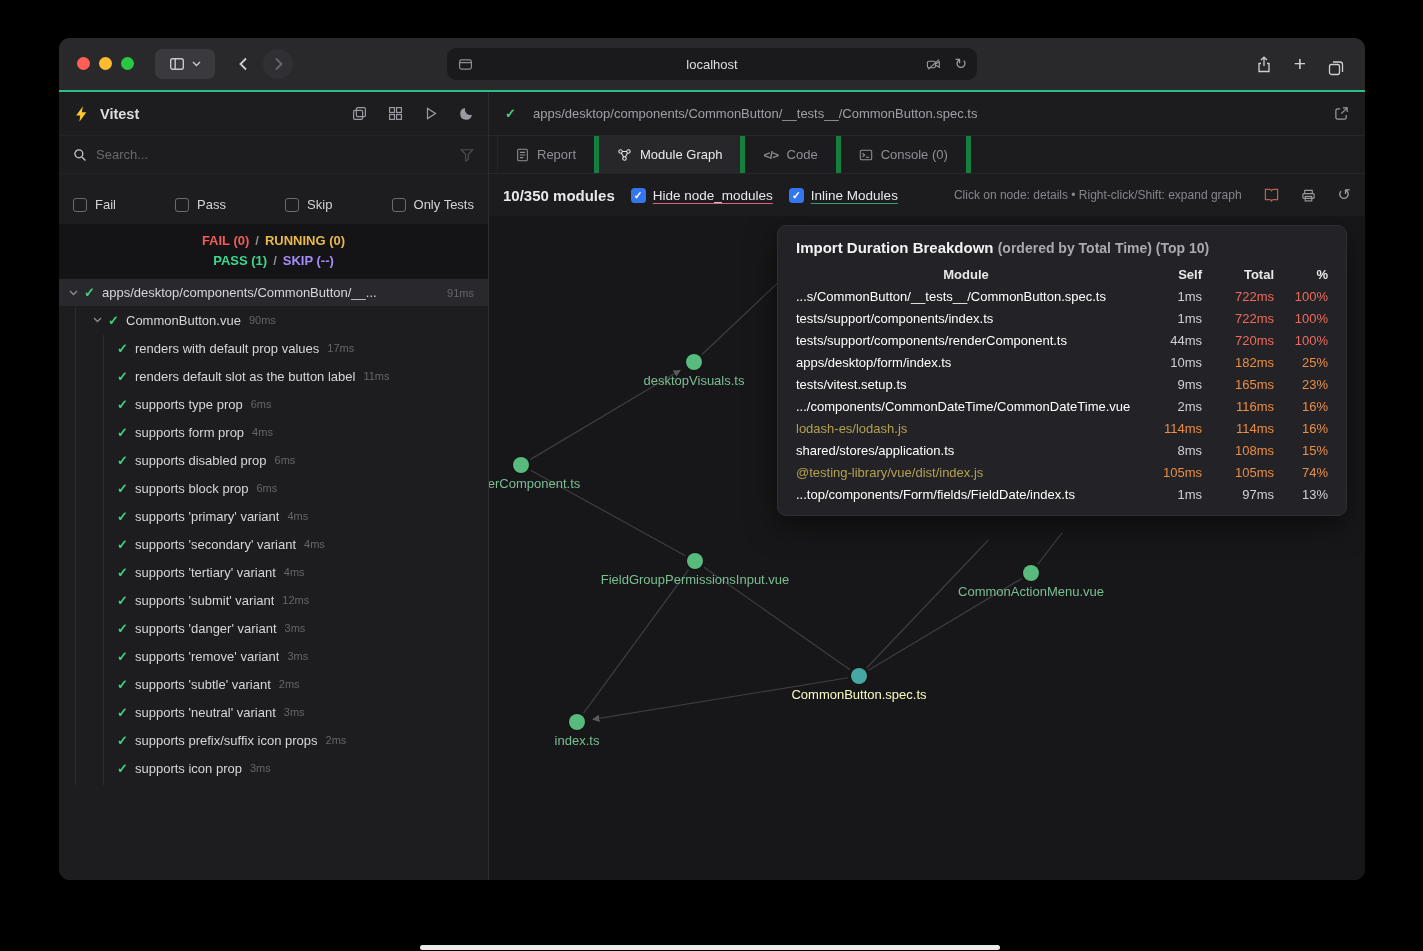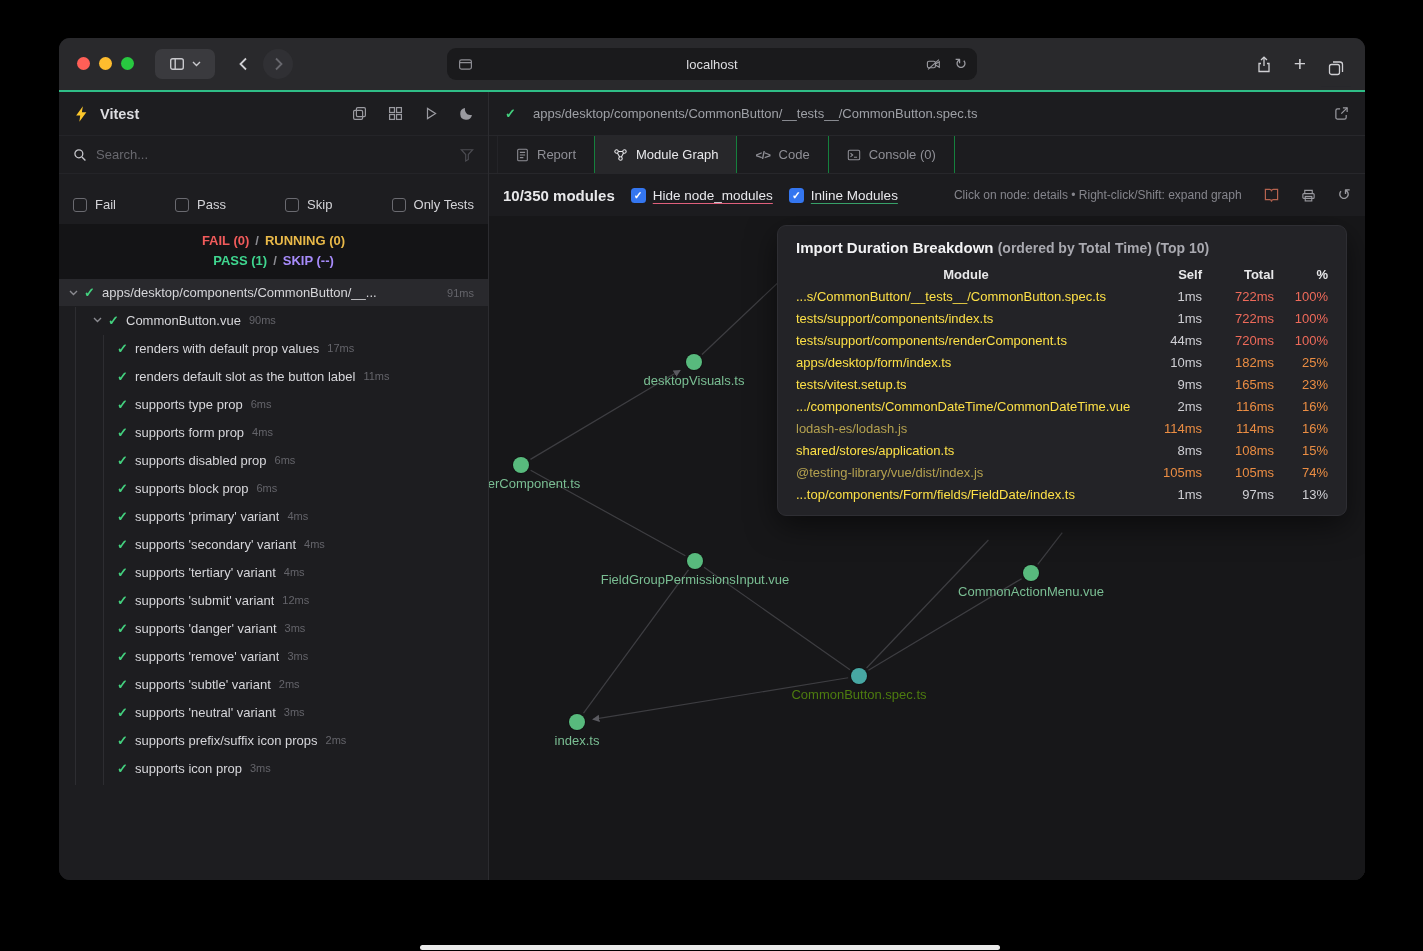--- a/index.html
+++ b/index.html
@@ -68,21 +68,21 @@
   .t-label { white-space:nowrap; overflow:hidden; min-width:0; }
   .t-dur { color:#64646a; font-size:11px; margin-left:8px; white-space:nowrap; }
   .group .t-dur { margin-left:auto; margin-right:14px; }
 
   
   .file-header { height:44px; display:flex; align-items:center; padding:0 16px; gap:10px; border-bottom:1px solid #27272b; }
   .file-path { font-size:13px; color:#9ea0a6; white-space:nowrap; overflow:hidden; flex:1; }
   .ext-ico { color:#9a9aa0; display:flex; }
   .tabs { height:38px; display:flex; border-bottom:1px solid #27272b; }
   .tab { display:flex; align-items:center; gap:8px; padding:0 18px; font-size:13px; color:#8f8f96;
-         border-right:1px solid #15803d; }
+         border-right:5px solid #15803d; }
   .tab:first-child{ border-left:1px solid #242428; margin-left:8px; }
   .tab.active { background:#27272a; color:#e9e9ec; }
   .tab .tico { display:flex; }
   .code-glyph { font-size:11.5px; font-weight:700; letter-spacing:-0.5px; }
 
   
   .graph-toolbar { height:42px; display:flex; align-items:center; padding:0 14px; gap:16px; }
   .mod-count { font-size:15px; font-weight:700; color:#e8e8ea; white-space:nowrap; }
   .tb-check { display:flex; align-items:center; gap:7px; white-space:nowrap; }
   .cb-on { width:15px; height:15px; background:#3476f0; border-radius:3.5px; color:#fff; font-size:10.5px;
@@ -98,34 +98,34 @@
   .graph-area { flex:1; position:relative; overflow:hidden; background:#171719; }
   #edge-svg { position:absolute; left:0; top:0; }
   .edge { stroke:#3e3e42; stroke-width:1.2; }
   .g-node { position:absolute; width:0; height:0; }
   .g-dot { position:absolute; left:0; top:0; width:16px; height:16px; border-radius:50%;
            transform:translate(-50%,-50%); box-shadow:0 0 0 1px rgba(0,0,0,.25); }
   .g-node.module .g-dot { background:#58ba7d; }
   .g-node.test .g-dot { background:#47a7a3; }
   .g-label { position:absolute; left:0; top:11px; transform:translateX(-50%); font-size:13px; white-space:nowrap; }
   .g-node.module .g-label { color:#7abe93; }
-  .g-node.test .g-label { color:#4d7c0f; }
+  .g-node.test .g-label { color:#fef9c3; }
 
   
   .imp-panel { position:absolute; left:288px; top:9px; width:570px; background:#232327; border-radius:9px;
                border:1px solid #2e2e33; box-shadow:0 10px 30px rgba(0,0,0,.5); padding:13px 18px 10px; z-index:5; }
   .imp-title { font-size:15px; }
   .imp-title b { color:#f2f2f4; font-weight:700; }
   .imp-sub { color:#a9a9b0; font-weight:600; font-size:14px; }
   .imp-grid { display:grid; grid-template-columns:minmax(0,1fr) 58px 64px 46px; column-gap:8px; align-items:center; }
   .imp-head { margin:11px 0 3px; font-weight:700; font-size:13px; color:#e8e8ea; }
   .imp-head .h-mod { text-align:center; }
   .imp-head .h-num { text-align:right; }
   .imp-row { height:22px; font-size:13px; }
-  .c-mod { color:#fde047; white-space:nowrap; overflow:hidden; }
+  .c-mod { color:#ffffff; white-space:nowrap; overflow:hidden; }
   .c-num { color:#cfcfd4; text-align:right; white-space:nowrap; }
   .tone-red { color:#ef6a5a !important; }
   .tone-orange { color:#eb8d43 !important; }
   .tone-yellow { color:#b3a04f !important; }
   .show-more { text-align:center; margin-top:7px; font-size:13.5px; color:#cfcfd4; }
 
   .home-indicator { position:absolute; left:420px; top:945px; width:580px; height:5px; background:#ffffff;
                     border-radius:3px; opacity:.92; }
   svg { display:block; }
 </style>

